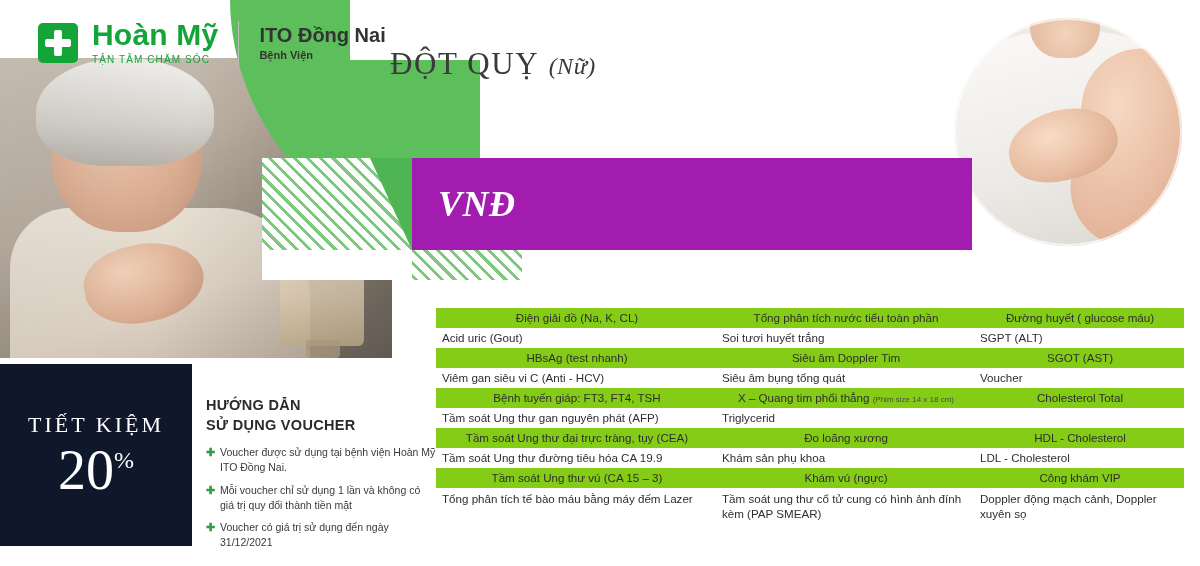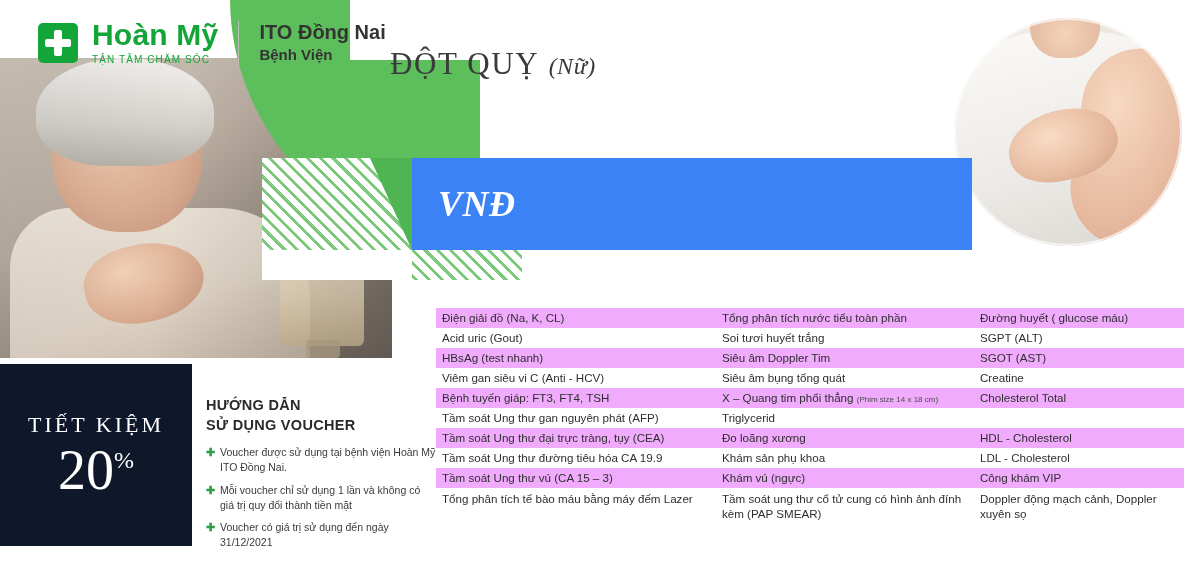--- a/index.html
+++ b/index.html
@@ -104,21 +104,21 @@
     font-size: 30px; font-weight: 700; color: #13a538; line-height: 1;
     letter-spacing: .2px;
   }
   .logo-text .tagline {
     font-size: 10px; color: #13a538; letter-spacing: 1.1px; margin-top: 4px;
   }
   .divider-v {
     width: 1px; height: 44px; background: #bdbdbd; margin: 0 6px;
   }
   .sub-brand .l1 { font-size: 20px; font-weight: 600; color: #333; line-height: 1.05;}
-  .sub-brand .l2 { font-size: 15px; font-weight: 700; color: #333; margin-top: 3px;}
+  .sub-brand .l2 { font-size: 11px; font-weight: 700; color: #333; margin-top: 3px;}
 
   
   .title {
     position: absolute; left: 390px; top: 46px;
     width: 560px;
     font-family: "Liberation Serif", serif;
     color: #3b3b3b;
     z-index: 5;
   }
   .title .l1 {
@@ -167,21 +167,21 @@
   .right-photo-ring {
     position:absolute; right:18px; top:18px; width:228px; height:228px;
     border-radius:50%; box-shadow: 0 0 0 2px rgba(255,255,255,.7) inset;
     z-index:5; pointer-events:none;
   }
 
   
   .price-band {
     position: absolute; left: 412px; top: 158px;
     width: 560px; height: 92px;
-    background: #3b82f6;
+    background: #a21caf;
     z-index: 5;
     display: flex; align-items: center;
   }
   .price-band .vnd {
     font-family: "Liberation Serif", serif;
     font-style: italic; font-weight: 700;
     color: #ffffff; font-size: 36px;
     margin-left: 26px; letter-spacing: .5px;
   }
   .price-band .amount {
@@ -259,21 +259,21 @@
     z-index: 4;
   }
   .trow {
     display: grid;
     grid-template-columns: 280px 258px 210px;
     font-size: 11.6px;
     color: #2e2e2e;
     min-height: 20px;
     align-items: center;
   }
-  .trow.alt { background: #f0abfc; }
+  .trow.alt { background: #84cc16; text-align: center; }
   .trow > div { padding: 2.5px 4px 2.5px 6px; line-height: 1.25; }
   .trow .note { font-size: 8px; color: #4a4a4a; }
   .trow.last { align-items: flex-start; min-height: 38px; }
   .trow.last > div { line-height: 1.3; }
 </style>
 </head>
 <body>
 
 <div class="poster">
 
@@ -370,21 +370,21 @@
 
     <div class="trow alt">
       <div>HBsAg (test nhanh)</div>
       <div>Siêu âm Doppler Tim</div>
       <div>SGOT (AST)</div>
     </div>
 
     <div class="trow">
       <div>Viêm gan siêu vi C (Anti - HCV)</div>
       <div>Siêu âm bụng tổng quát</div>
-      <div>Creatine</div>
+      <div>Voucher</div>
     </div>
 
     <div class="trow alt">
       <div>Bệnh tuyến giáp: FT3, FT4, TSH</div>
       <div>
         <span>X – Quang tim phổi thẳng</span>
         <span class="note">(Phim size 14 x 18 cm)</span>
       </div>
       <div>Cholesterol Total</div>
     </div>

